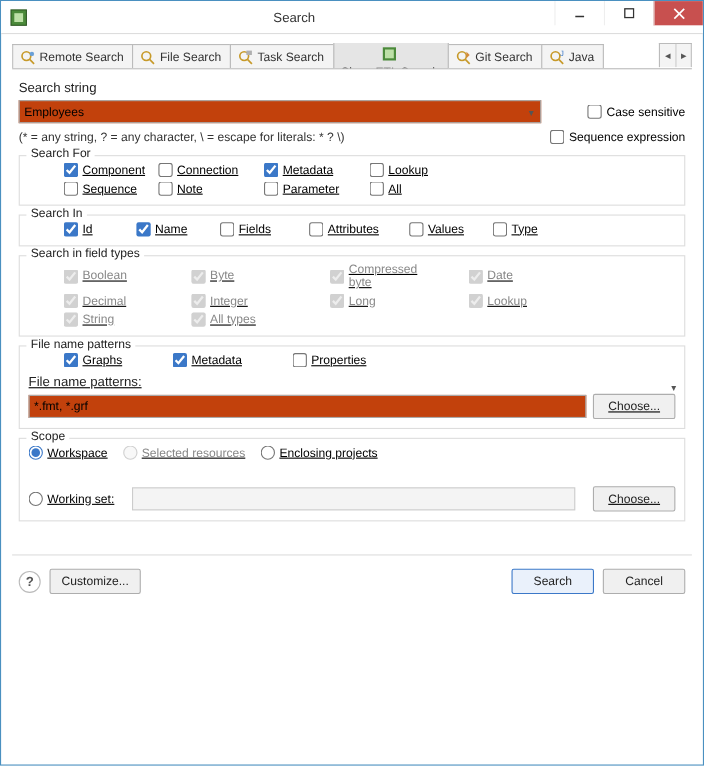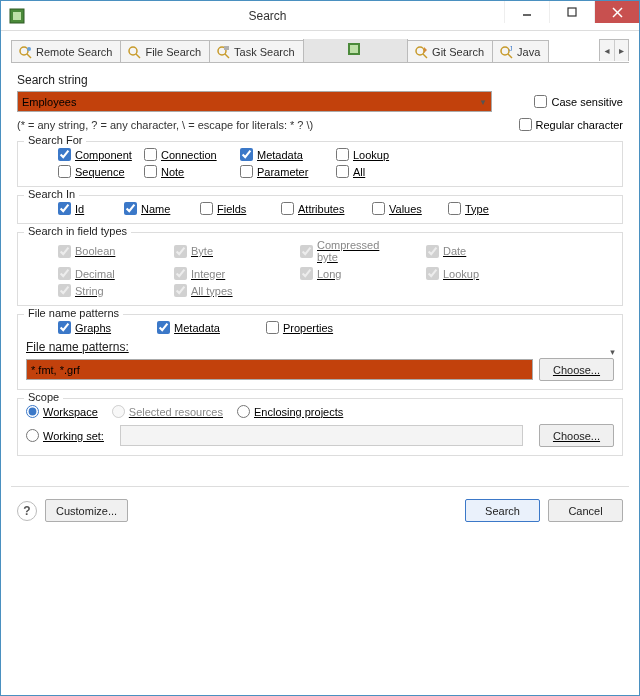--- a/index.html
+++ b/index.html
@@ -135,21 +135,21 @@
     border:1px solid #adadad;
     color:#222;
     border-radius:2px;
   }
   .btn.primary {
     border:1px solid #3b78c8;
     background:#eaf1fb;
   }
   .scope-row { display:flex; align-items:center; gap:14px; flex-wrap:wrap; }
   .radio-lbl { display:inline-flex; align-items:center; gap:4px; }
-  .workingset-row { display:flex; align-items:center; gap:16px; margin-top:6px;}
+  .workingset-row { display:flex; align-items:center; gap:16px; margin-top:24px;}
   .workingset-row .ws-input { flex:1; height:21px; border:1px solid #ccc; background:#f4f4f4; }
   .footer {
     border-top:1px solid #ddd;
     margin-top:16px;
     padding:12px 6px 6px 6px;
     display:flex;
     align-items:center;
     gap:8px;
   }
   .footer .spacer { flex:1; }
@@ -273,21 +273,21 @@
       </div>
       <label class="chk-lbl">
         <input type="checkbox" style="">
         <span>Case sensitive</span>
       </label>
     </div>
     <div class="hint-row">
       <div class="hint">(* = any string, ? = any character, \ = escape for literals: * ? \)</div>
       <label class="chk-lbl">
         <input type="checkbox" style="">
-        <span>Regular character</span>
+        <span>Sequence expression</span>
       </label>
     </div>
 
     <div class="group">
       <div class="group-title">Search For</div>
       <div class="cb-grid cols4" id="search-for-grid">
           <label class="chk-lbl">
             <input type="checkbox" checked="" style="">
             <span>Component</span>
           </label>

